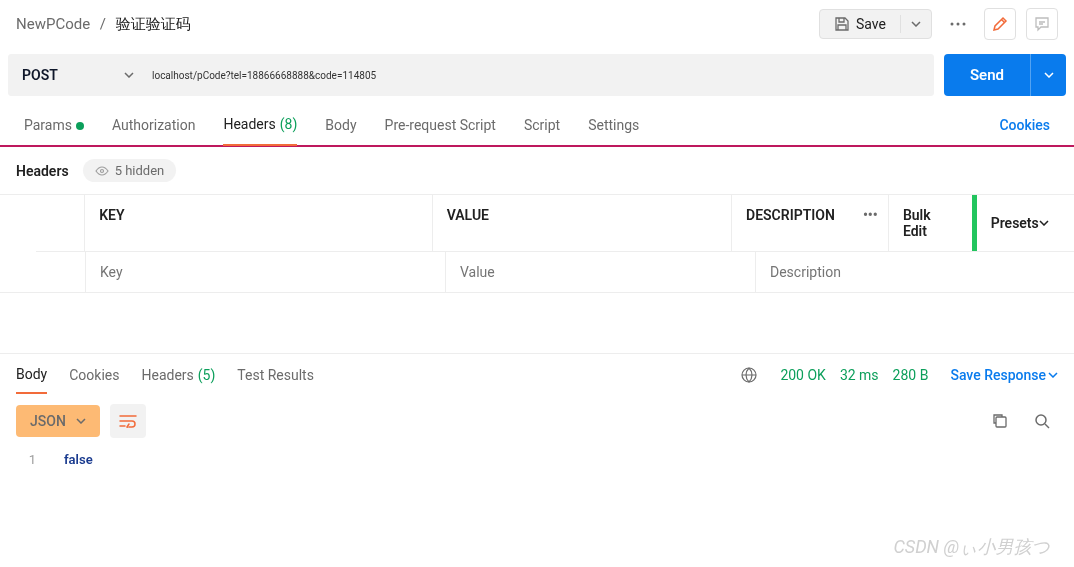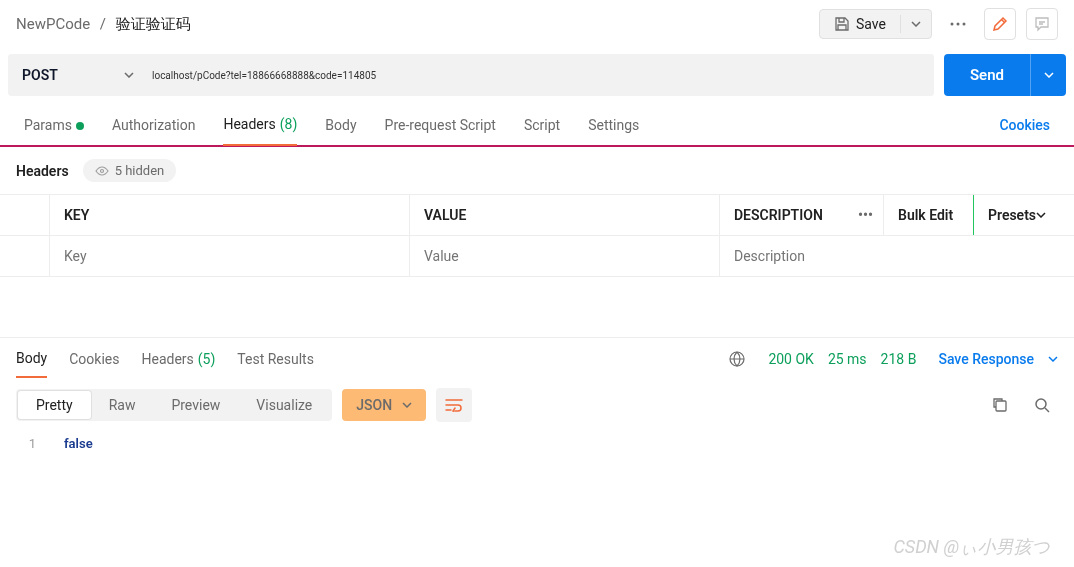--- a/index.html
+++ b/index.html
@@ -25,39 +25,39 @@
   .tab { padding-bottom: 12px; color: #6b6b6b; cursor: pointer; }
   .tab.active { color: #212121; border-bottom: 2px solid #f26b3a; margin-bottom: -1px; }
   .tab .count { color: #0c9f5b; margin-left: 4px; }
   .tab .dot { display: inline-block; width: 8px; height: 8px; background: #0c9f5b; border-radius: 50%; margin-left: 4px; vertical-align: middle; }
   .tabs .spacer { flex: 1; }
   .cookies-link { color: #097bed; font-weight: 500; cursor: pointer; padding-bottom: 12px; }
   .headers-sub { display: flex; align-items: center; gap: 14px; padding: 12px 16px; }
   .headers-sub .lbl { font-weight: 600; color: #212121; }
   .hidden-pill { background: #f2f2f2; border-radius: 14px; padding: 4px 12px; display: flex; align-items: center; gap: 6px; color: #6b6b6b; font-size: 13px; cursor: pointer; }
   .htable { border-top: 1px solid #ededed; border-bottom: 1px solid #ededed; }
-  .hrow { display: flex; border-bottom: 1px solid #ededed; }
+  .hrow { display: flex; border-bottom: 1px solid #ededed; margin-left: 36px; }
   .hrow:last-child { border-bottom: none; }
   .hcell { padding: 12px 14px; color: #6b6b6b; font-size: 14px; }
   .hcell.head { font-weight: 600; color: #212121; }
   .hcell.chk { width: 50px; border-right: 1px solid #ededed; }
   .hcell.key { width: 360px; border-right: 1px solid #ededed; }
   .hcell.val { width: 310px; border-right: 1px solid #ededed; }
   .hcell.desc { flex: 1; }
   .hcell.dots { width: 40px; border-right: 1px solid #ededed; text-align: center; color: #6b6b6b; font-weight: 600; cursor: pointer; }
-  .hcell.bulk { width: 90px; border-right: 1px solid #22c55e; font-weight: 600; cursor: pointer; color: #212121; }
+  .hcell.bulk { width: 90px; border-right: 5px solid #22c55e; font-weight: 600; cursor: pointer; color: #212121; }
   .hcell.presets { width: 100px; font-weight: 600; cursor: pointer; color: #212121; display: flex; align-items: center; }
   .hinput { border: none; width: 100%; font-size: 14px; color: #6b6b6b; outline: none; }
   .resp-bar { display: flex; align-items: center; padding: 12px 16px 0; gap: 22px; border-top: 1px solid #ededed; margin-top: 60px; }
   .rtab { padding-bottom: 10px; color: #6b6b6b; cursor: pointer; }
   .rtab.active { color: #212121; border-bottom: 2px solid #f26b3a; }
   .rtab .count { color: #0c9f5b; margin-left: 4px; }
   .resp-bar .spacer { flex: 1; }
   .status-info { display: flex; gap: 14px; align-items: center; color: #0c9f5b; font-size: 14px; padding-bottom: 10px; }
-  .save-resp { color: #097bed; font-weight: 500; cursor: pointer; display: flex; align-items: center; gap: 14px; padding-bottom: 10px; }
+  .save-resp { color: #097bed; font-weight: 500; cursor: pointer; display: flex; align-items: center; gap: 2px; padding-bottom: 10px; }
   .view-row { display: flex; align-items: center; padding: 10px 16px; gap: 10px; }
   .view-group { background: #f2f2f2; border-radius: 4px; display: flex; padding: 2px; }
   .vtab { padding: 6px 18px; border-radius: 3px; color: #6b6b6b; cursor: pointer; }
   .vtab.active { background: #fff; color: #212121; box-shadow: 0 0 0 1px #e0e0e0; }
   .fmt-sel { background: #fdba74; border-radius: 4px; padding: 8px 14px; display: flex; align-items: center; gap: 10px; color: #6b6b6b; font-weight: 500; cursor: pointer; }
   .wrap-btn { background: #f2f2f2; border-radius: 4px; width: 36px; height: 34px; display: flex; align-items: center; justify-content: center; cursor: pointer; color: #f26b3a; }
   .view-row .spacer { flex: 1; }
   .code-area { padding: 4px 16px; }
   .code-line { display: flex; gap: 28px; font-family: Menlo, Consolas, monospace; font-size: 13px; }
   .ln { color: #9e9e9e; width: 20px; text-align: right; }
@@ -179,38 +179,32 @@
   <div class="rtab">Cookies</div>
   <div class="rtab"><span>Headers</span><span class="count">(5)</span></div>
   <div class="rtab">Test Results</div>
   <div class="spacer"></div>
   <svg width="18" height="18" viewBox="0 0 18 18" style="margin-bottom:10px; cursor:pointer;">
       <circle cx="9" cy="9" r="7" fill="none" stroke="#6b6b6b" stroke-width="1.2"></circle>
       <path fill="none" stroke="#6b6b6b" stroke-width="1.2" d="M2 9h14 M9 2c2 2 3 4 3 7s-1 5-3 7c-2-2-3-4-3-7s1-5 3-7"></path>
     </svg>
   <div class="status-info">
     <span>200 OK</span>
-    <span>25 ms</span>
-    <span>218 B</span>
+    <span>32 ms</span>
+    <span>280 B</span>
   </div>
   <div class="save-resp">
     <span>Save Response</span>
     <svg width="10" height="6" viewBox="0 0 10 6">
         <path fill="none" stroke="#097bed" stroke-width="1.5" d="M1 1l4 4 4-4"></path>
       </svg>
   </div>
 </div>
 
 <div class="view-row">
-  <div class="view-group">
-    <div class="vtab active">Pretty</div>
-    <div class="vtab">Raw</div>
-    <div class="vtab">Preview</div>
-    <div class="vtab">Visualize</div>
-  </div>
   <div class="fmt-sel">
     <span>JSON</span>
     <svg width="10" height="6" viewBox="0 0 10 6">
         <path fill="none" stroke="#6b6b6b" stroke-width="1.5" d="M1 1l4 4 4-4"></path>
       </svg>
   </div>
   <div class="wrap-btn">
     <svg width="18" height="14" viewBox="0 0 18 14">
         <path fill="none" stroke="#f26b3a" stroke-width="1.5" d="M1 2h16 M1 7h12a3 3 0 0 1 0 6h-3 M1 12h5 M10 10l-2 3 2 3" stroke-linecap="round"></path>
       </svg>

